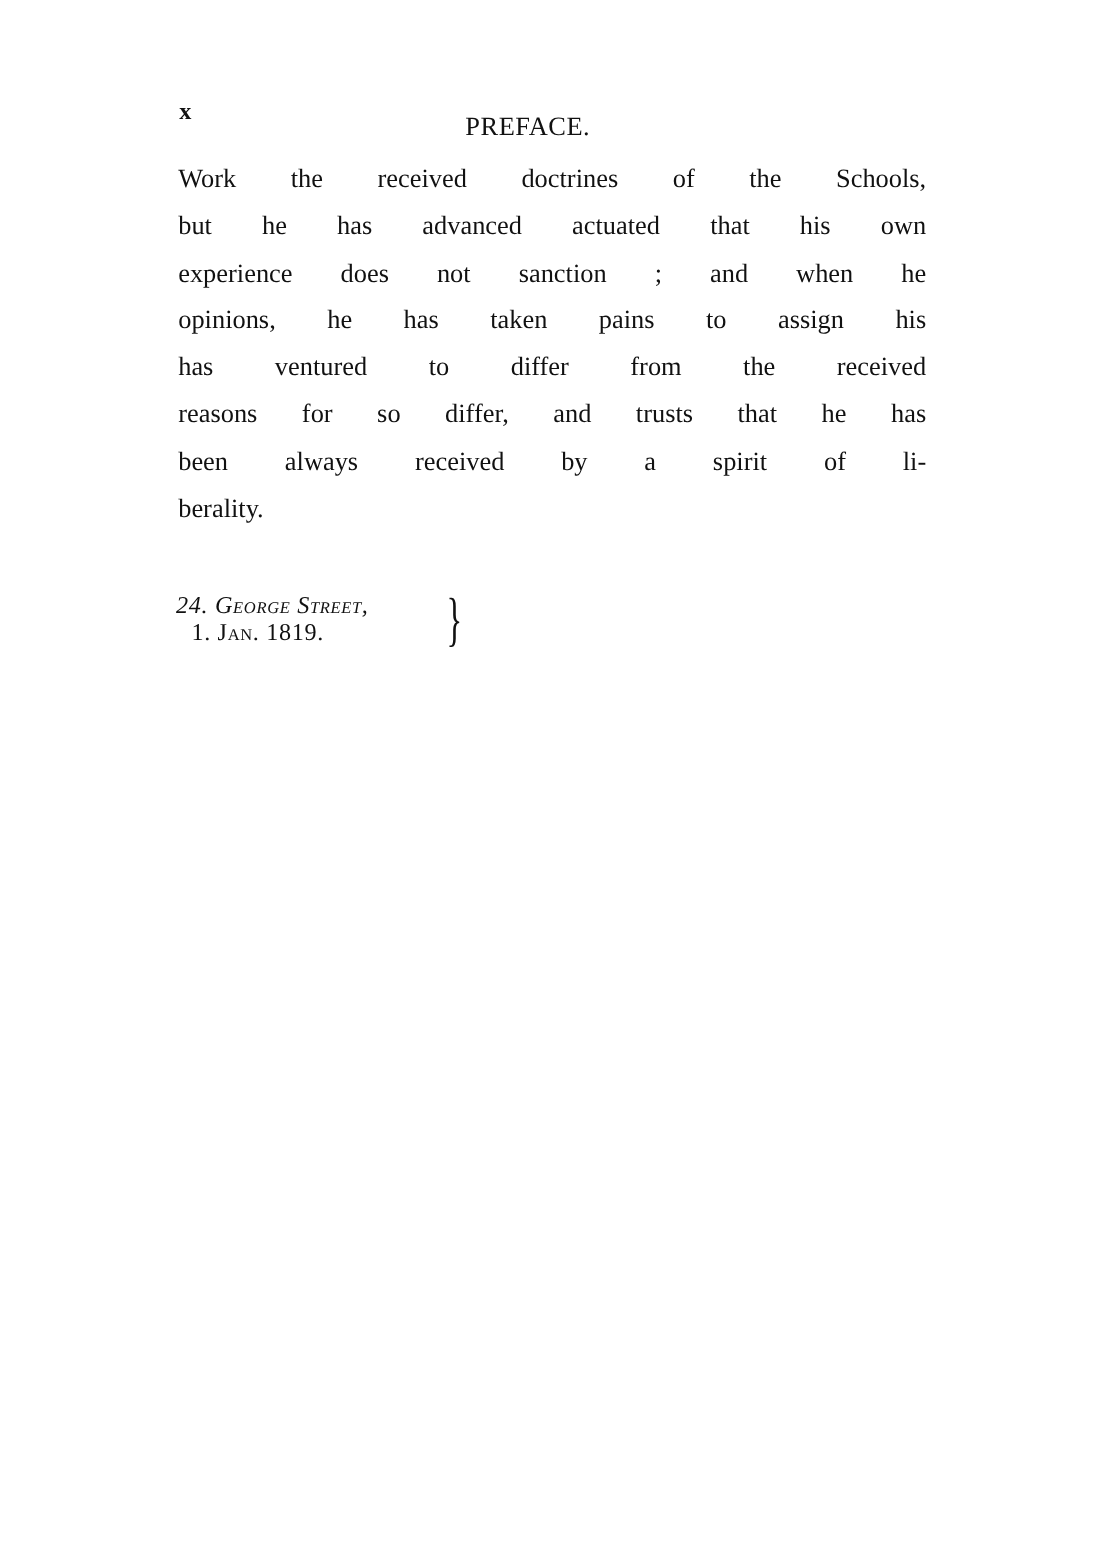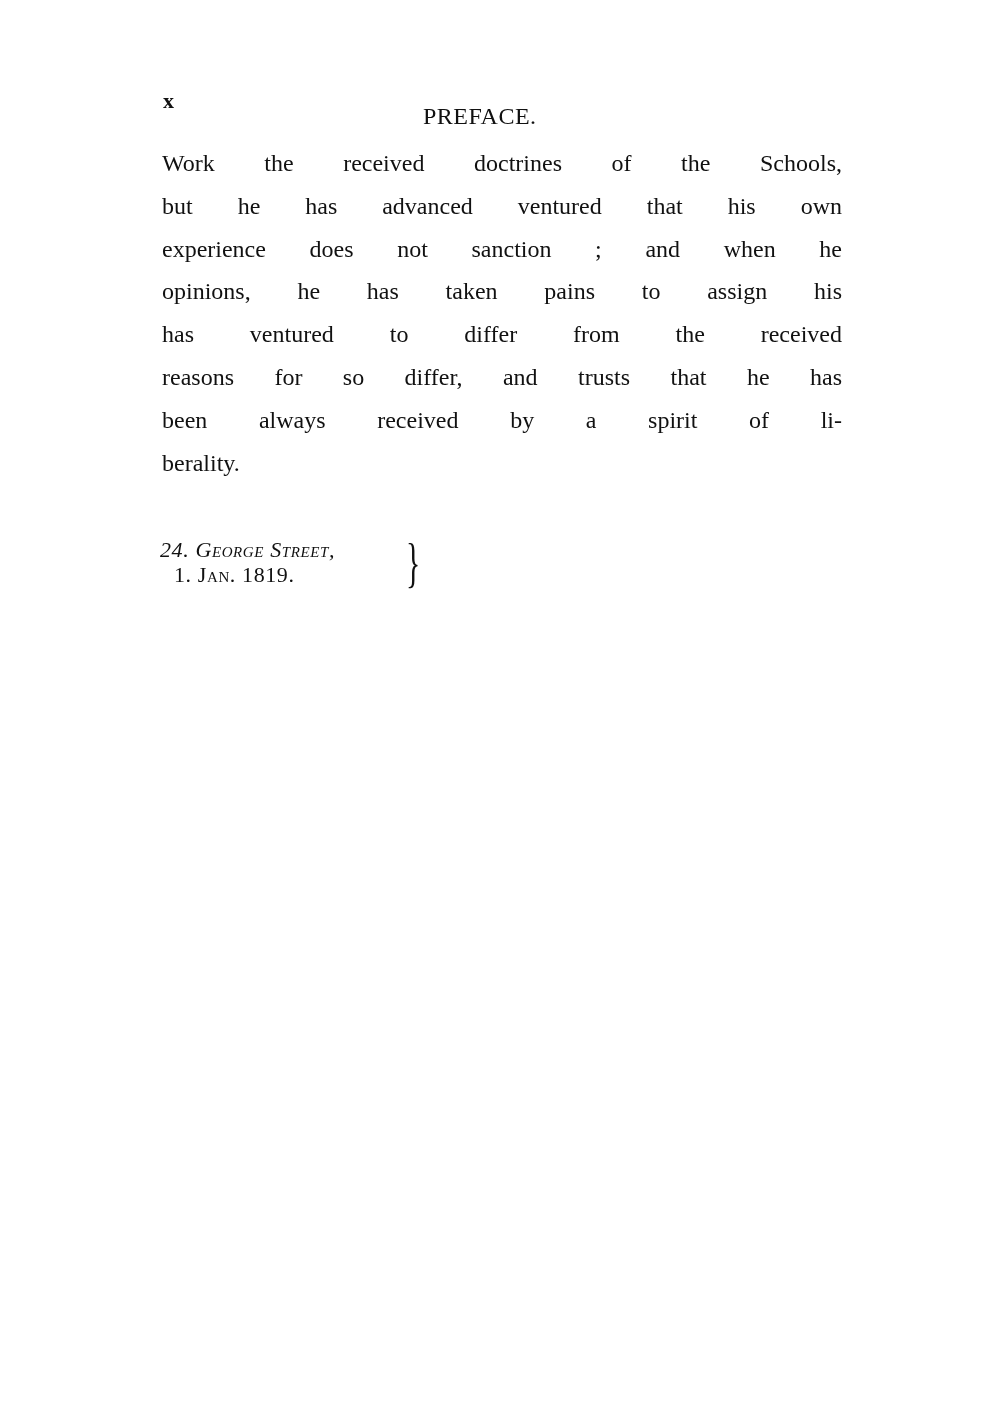--- a/index.html
+++ b/index.html
@@ -96,21 +96,21 @@
 
 <div class="page">
 
   <div class="running-head">
     <span class="page-number">x</span>
     <span class="running-title">PREFACE.</span>
   </div>
 
   <div class="body-text">
     <span class="line">Work the received doctrines of the Schools,</span>
-    <span class="line">but he has advanced ventured that his own</span>
+    <span class="line">but he has advanced actuated that his own</span>
     <span class="line">experience does not sanction ; and when he</span>
     <span class="line">opinions, he has taken pains to assign his</span>
     <span class="line">has ventured to differ from the received</span>
     <span class="line">reasons for so differ, and trusts that he has</span>
     <span class="line">been always received by a spirit of li-</span>
     <span class="line last">berality.</span>
   </div>
 
   <div class="signature">
     <span class="sig-line one">24. George Street,</span>

